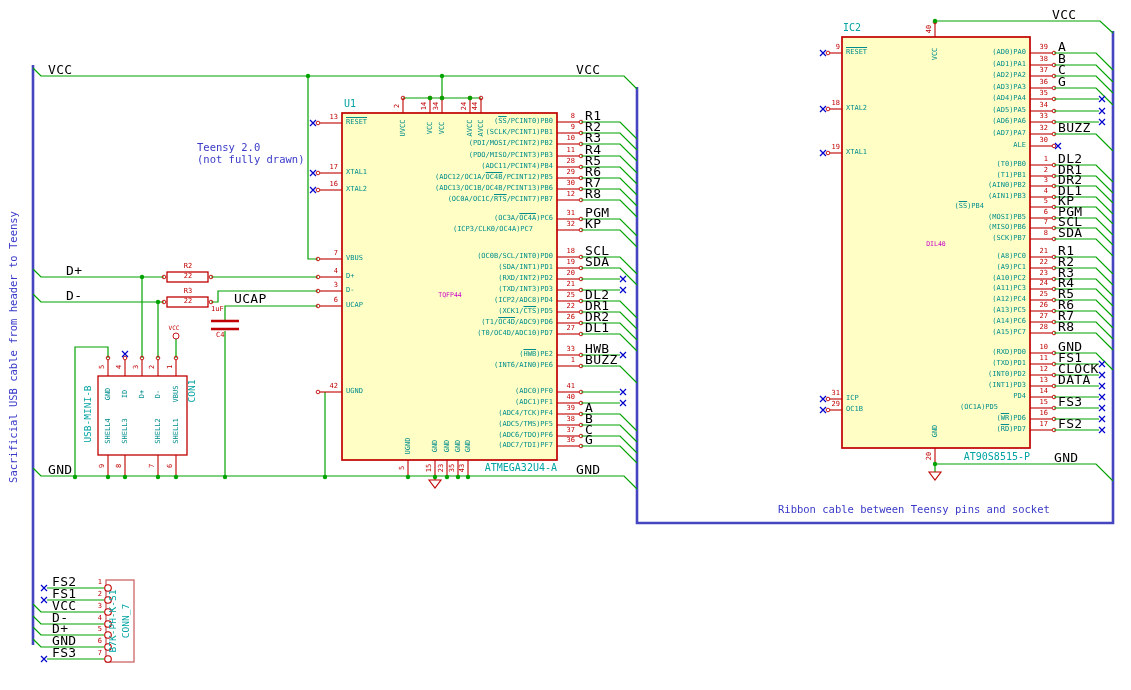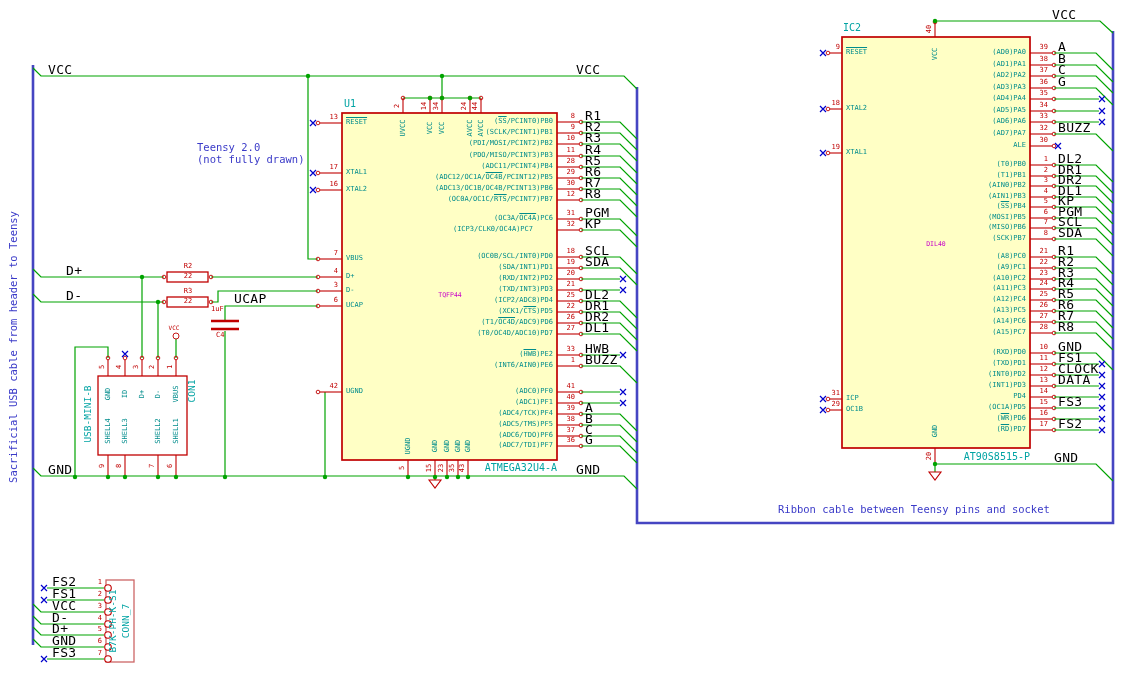--- a/index.html
+++ b/index.html
@@ -563,21 +563,21 @@
     <div class="t pin-num ar" style="left: 1048px; top: 167px;">2</div>
     <div class="t pin-name ar" style="left: 1026px; top: 172px; text-align: center;">(T1)PB1</div>
     <div class="t net-label" style="left: 1058px; top: 163px;">DR1</div>
     <div class="t pin-num ar" style="left: 1048px; top: 177px;">3</div>
     <div class="t pin-name ar" style="left: 1026px; top: 182px;">(AIN0)PB2</div>
     <div class="t net-label" style="left: 1058px; top: 173px;">DR2</div>
     <div class="t pin-num ar" style="left: 1048px; top: 188px;">4</div>
     <div class="t pin-name ar" style="left: 1026px; top: 193px;">(AIN1)PB3</div>
     <div class="t net-label" style="left: 1058px; top: 184px;">DL1</div>
     <div class="t pin-num ar" style="left: 1048px; top: 198px;">5</div>
-    <div class="t pin-name ar" style="left: 1026px; top: 203px;">(<span class="ov">SS</span>)PB4</div>
+    <div class="t pin-name ar" style="left: 984px; top: 203px;">(<span class="ov">SS</span>)PB4</div>
     <div class="t net-label" style="left: 1058px; top: 194px;">KP</div>
     <div class="t pin-num ar" style="left: 1048px; top: 209px;">6</div>
     <div class="t pin-name ar" style="left: 1026px; top: 214px;">(MOSI)PB5</div>
     <div class="t net-label" style="left: 1058px; top: 205px;">PGM</div>
     <div class="t pin-num ar" style="left: 1048px; top: 219px;">7</div>
     <div class="t pin-name ar" style="left: 1026px; top: 224px;">(MISO)PB6</div>
     <div class="t net-label" style="left: 1058px; top: 215px;">SCL</div>
     <div class="t pin-num ar" style="left: 1048px; top: 230px;">8</div>
     <div class="t pin-name ar" style="left: 1026px; top: 235px;">(SCK)PB7</div>
     <div class="t net-label" style="left: 1058px; top: 226px;">SDA</div>
@@ -613,21 +613,21 @@
     <div class="t net-label" style="left: 1058px; top: 351px;">FS1</div>
     <div class="t pin-num ar" style="left: 1048px; top: 366px;">12</div>
     <div class="t pin-name ar" style="left: 1026px; top: 371px;">(INT0)PD2</div>
     <div class="t net-label" style="left: 1058px; top: 362px;">CLOCK</div>
     <div class="t pin-num ar" style="left: 1048px; top: 377px;">13</div>
     <div class="t pin-name ar" style="left: 1026px; top: 382px;">(INT1)PD3</div>
     <div class="t net-label" style="left: 1058px; top: 373px;">DATA</div>
     <div class="t pin-num ar" style="left: 1048px; top: 388px;">14</div>
     <div class="t pin-name ar" style="left: 1026px; top: 393px; text-align: right;">PD4</div>
     <div class="t pin-num ar" style="left: 1048px; top: 399px;">15</div>
-    <div class="t pin-name ar" style="left: 1026px; top: 404px;">(OC1A)PD5</div>
+    <div class="t pin-name ar" style="left: 998px; top: 404px;">(OC1A)PD5</div>
     <div class="t net-label" style="left: 1058px; top: 395px;">FS3</div>
     <div class="t pin-num ar" style="left: 1048px; top: 410px;">16</div>
     <div class="t pin-name ar" style="left: 1026px; top: 415px;">(<span class="ov">WR</span>)PD6</div>
     <div class="t pin-num ar" style="left: 1048px; top: 421px;">17</div>
     <div class="t pin-name ar" style="left: 1026px; top: 426px;">(<span class="ov">RD</span>)PD7</div>
     <div class="t net-label" style="left: 1058px; top: 417px;">FS2</div>
     <div class="t pin-num vrt" style="left: 929px; top: 29px;">40</div>
     <div class="t pin-name vrt" style="left: 935px; top: 54px;">VCC</div>
     <div class="t pin-num vrt" style="left: 929px; top: 456px;">20</div>
     <div class="t pin-name vrt" style="left: 935px; top: 431px;">GND</div>

